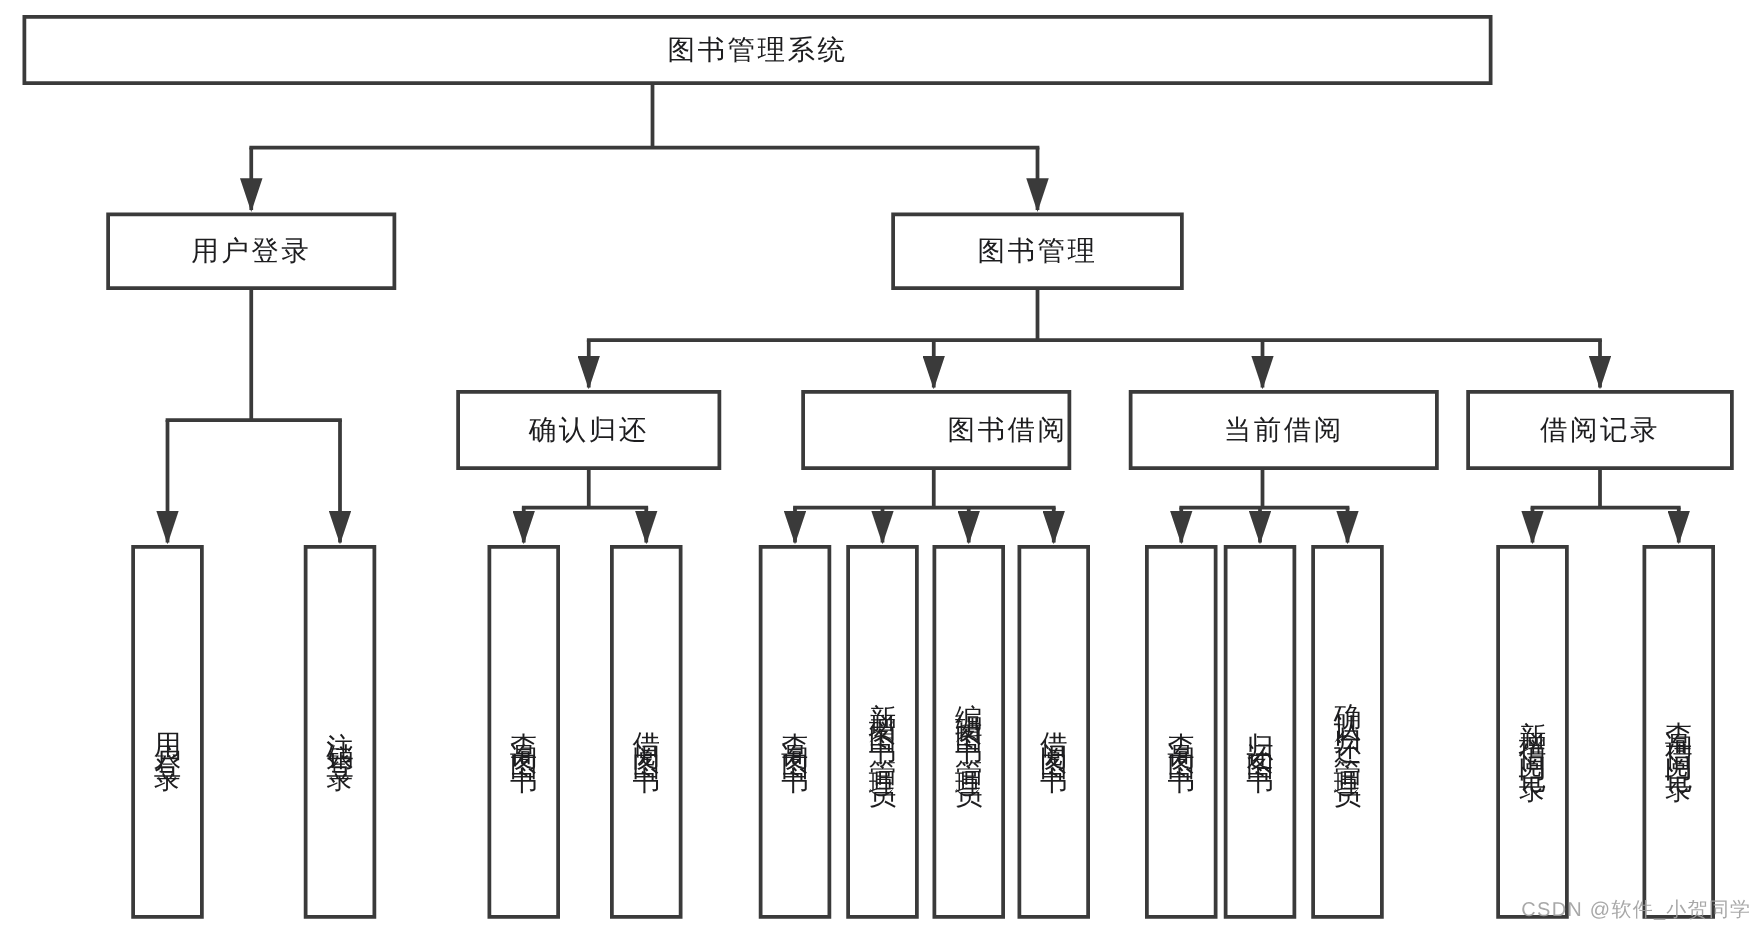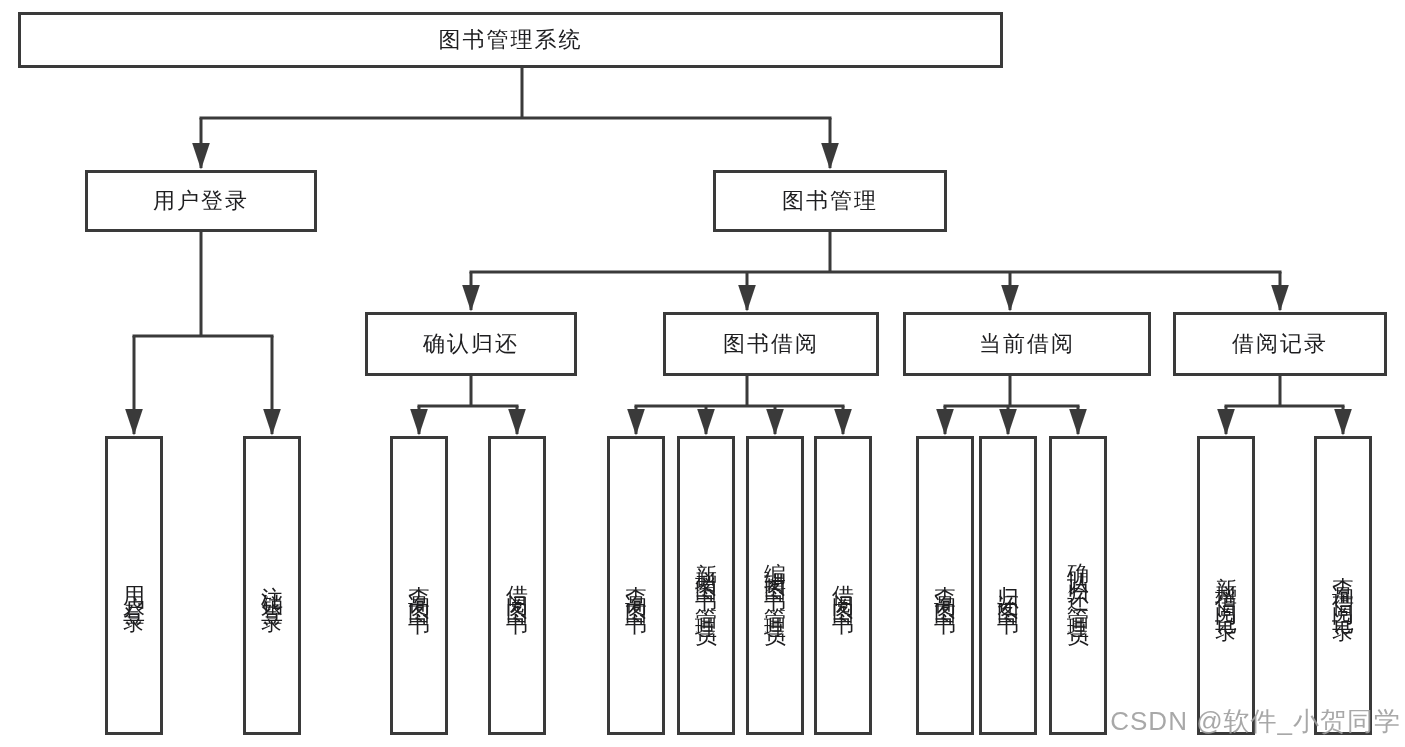--- a/index.html
+++ b/index.html
@@ -13,36 +13,36 @@
   #wires{position:absolute;left:0;top:0;width:1405px;height:747px;}
   .box{
     position:absolute;
     background:#ffffff;
     border:3px solid #3a3a3a;
     box-sizing:border-box;
     display:flex;align-items:center;justify-content:center;
     color:#1d1d1f;
   }
   .hlabel{font-size:22px;letter-spacing:2px;white-space:nowrap;}
-  .root-box{left:18px;top:12px;width:985px;height:56px;}
+  .root-box{left:18px;top:12px;width:1176px;height:56px;}
   .l2-box{top:170px;height:62px;}
   .l3-box{top:312px;height:64px;}
   .leaf{top:436px;height:299px;width:58px;}
   .vtext{
     writing-mode:vertical-rl;
     text-orientation:mixed;
     font-size:22px;
     letter-spacing:9px;
     line-height:1.1;
     white-space:nowrap;
   }
   .watermark{
     position:absolute;
     right:4px;bottom:8px;
-    font-size:26px;
+    font-size:16px;
     color:rgba(158,158,158,0.9);
     letter-spacing:1px;
     white-space:nowrap;
   }
 </style>
 </head>
 <body>
 
 <div id="canvas">
 
@@ -96,21 +96,21 @@
   <div class="box l2-box" style="left:85px;width:232px;">
     <span class="hlabel">用户登录</span>
   </div>
   <div class="box l2-box" style="left:713px;width:234px;">
     <span class="hlabel">图书管理</span>
   </div>
 
   <div class="box l3-box" style="left:365px;width:212px;">
     <span class="hlabel">确认归还</span>
   </div>
-  <div class="box l3-box" style="left:663px;width:216px;">
+  <div class="box l3-box" style="left:641px;width:216px;justify-content:flex-end;">
     <span class="hlabel">图书借阅</span>
   </div>
   <div class="box l3-box" style="left:903px;width:248px;">
     <span class="hlabel">当前借阅</span>
   </div>
   <div class="box l3-box" style="left:1173px;width:214px;">
     <span class="hlabel">借阅记录</span>
   </div>
 
   <div class="box leaf" style="left:105px;">

